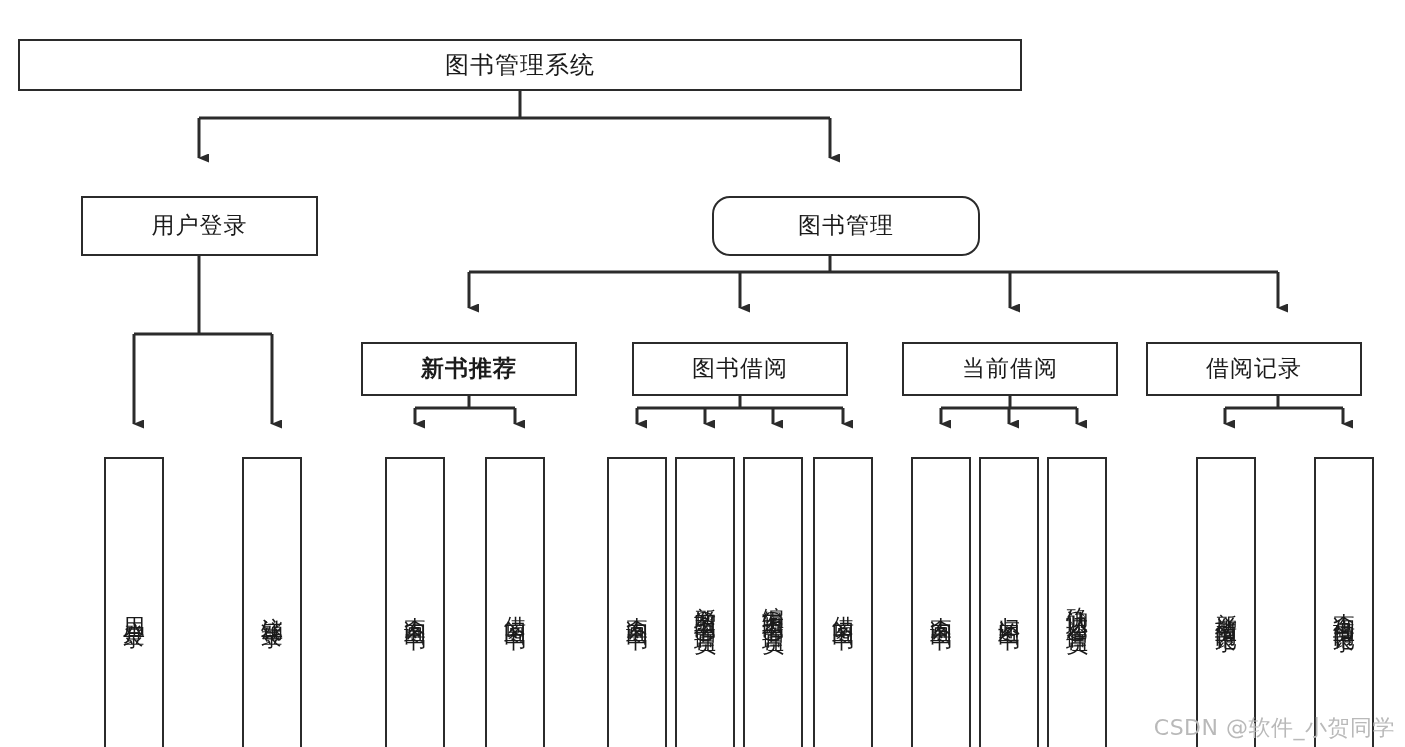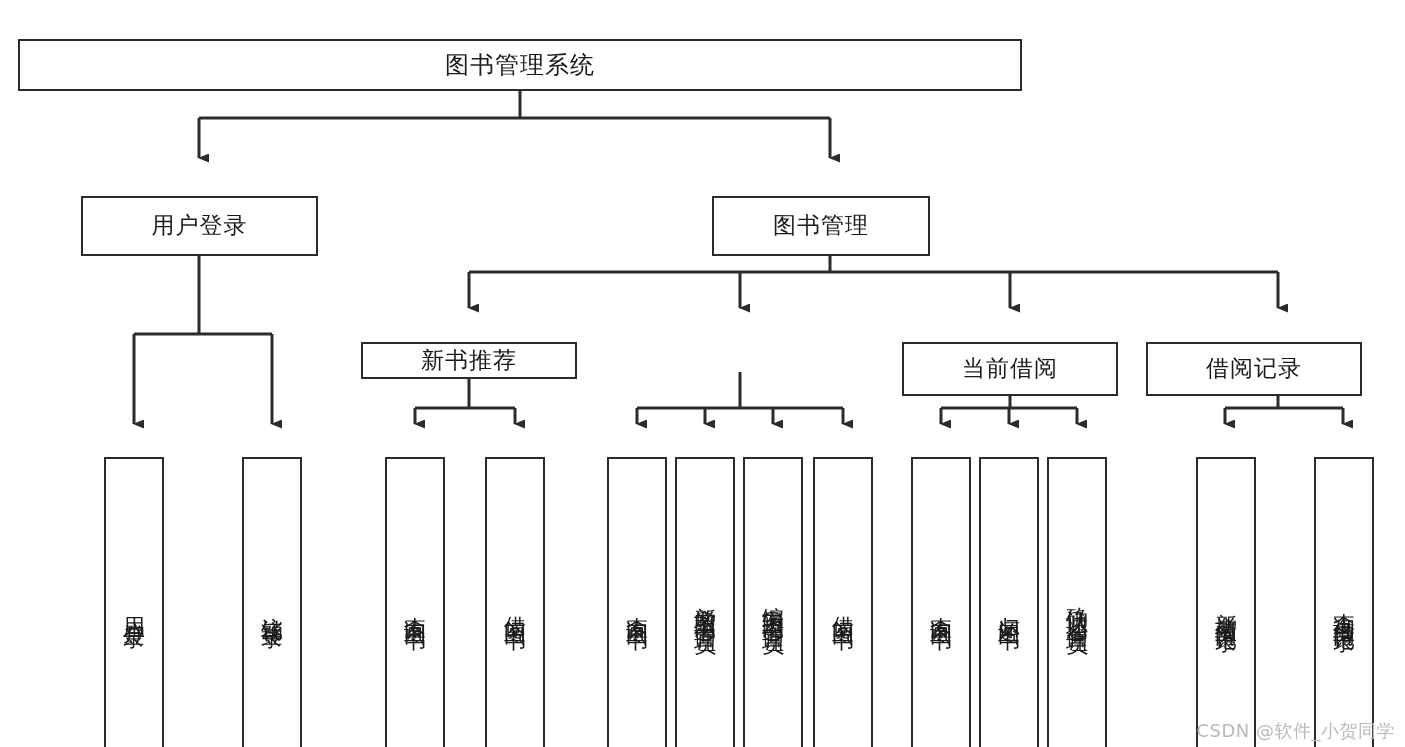--- a/index.html
+++ b/index.html
@@ -53,21 +53,21 @@
     line-height: 1;
     letter-spacing: 4px;
   }
   .node.root {
     font-size: 24px;
   }
   .watermark {
     position: absolute;
     right: 10px;
     bottom: 4px;
-    font-size: 18px;
+    font-size: 22px;
     color: #b9b9b9;
     letter-spacing: 0.5px;
     white-space: nowrap;
     user-select: none;
   }
 </style>
 </head>
 <body>
 
 <div id="diagram-root">
@@ -122,26 +122,29 @@
     </g>
   </svg>
 
   <div class="node horiz root" style="left:18px; top:15px; width:1004px; height:52px;">
     <span>图书管理系统</span>
   </div>
 
   <div class="node horiz" style="left:81px; top:172px; width:237px; height:60px;">
     <span>用户登录</span>
   </div>
-  <div class="node horiz" style="left:712px; top:172px; width:218px; height:60px;">
+  <div class="node horiz" style="left:712px; top:172px; width:268px; height:60px;border-radius:18px;">
     <span>图书管理</span>
   </div>
 
-  <div class="node horiz" style="left:361px; top:318px; width:216px; height:37px;">
+  <div class="node horiz" style="left:361px; top:318px; width:216px; height:54px;font-weight:bold;">
     <span>新书推荐</span>
+  </div>
+  <div class="node horiz" style="left:632px; top:318px; width:216px; height:54px;">
+    <span>图书借阅</span>
   </div>
   <div class="node horiz" style="left:902px; top:318px; width:216px; height:54px;text-align:center;">
     <span>当前借阅</span>
   </div>
   <div class="node horiz" style="left:1146px; top:318px; width:216px; height:54px;">
     <span>借阅记录</span>
   </div>
 
   <div class="node vert" style="left:104px; top:433px; width:60px; height:300px;">
     <span class="vlabel">用户登录</span>

